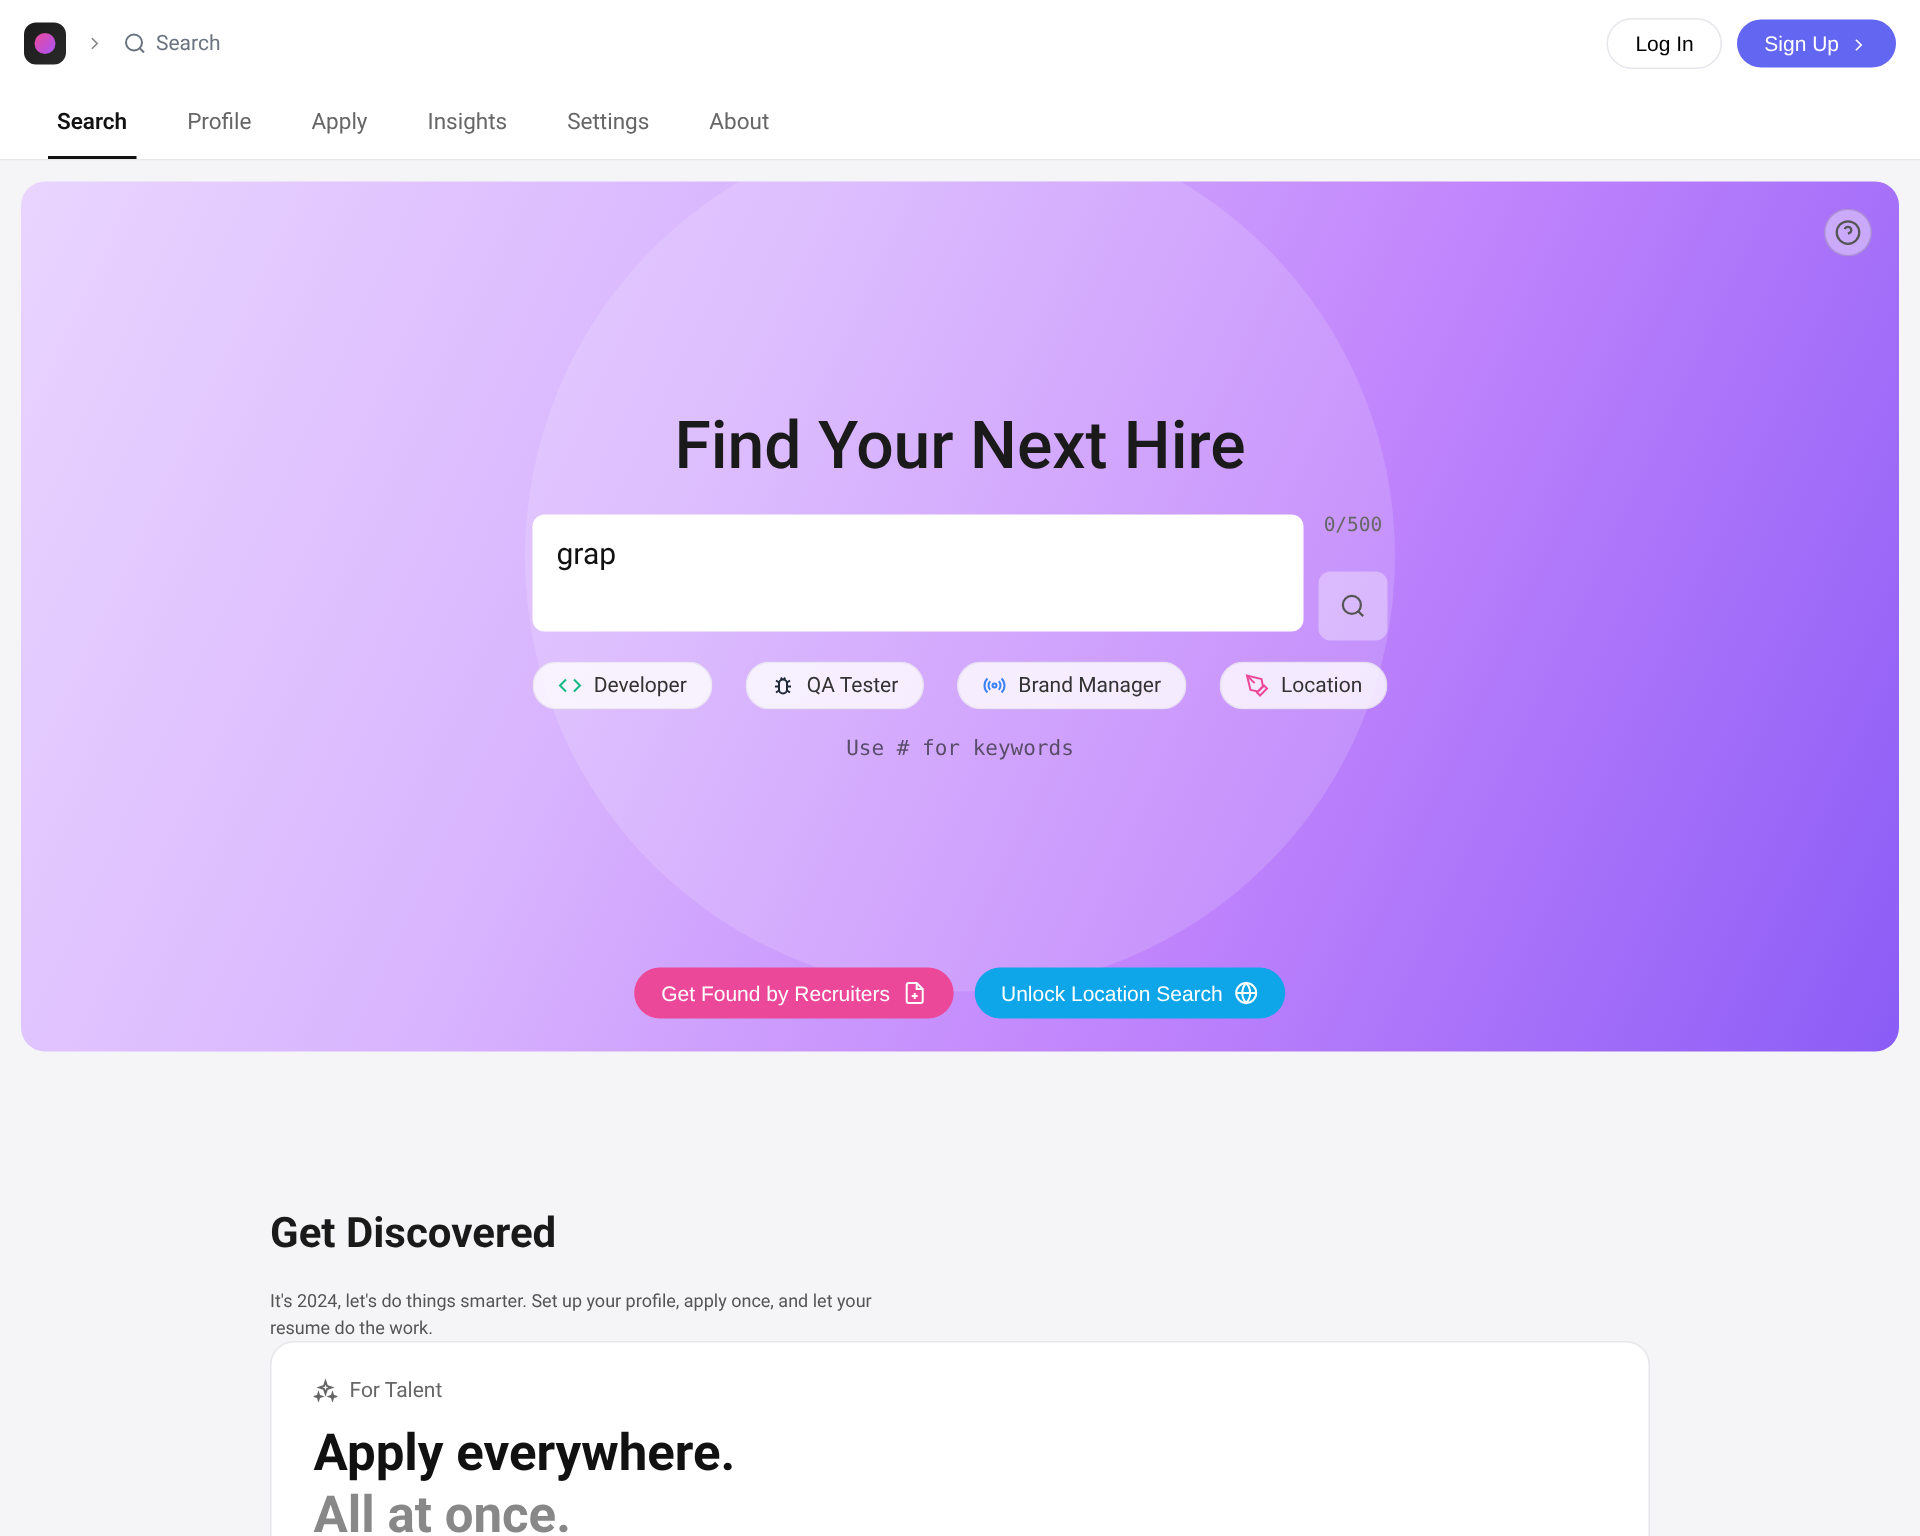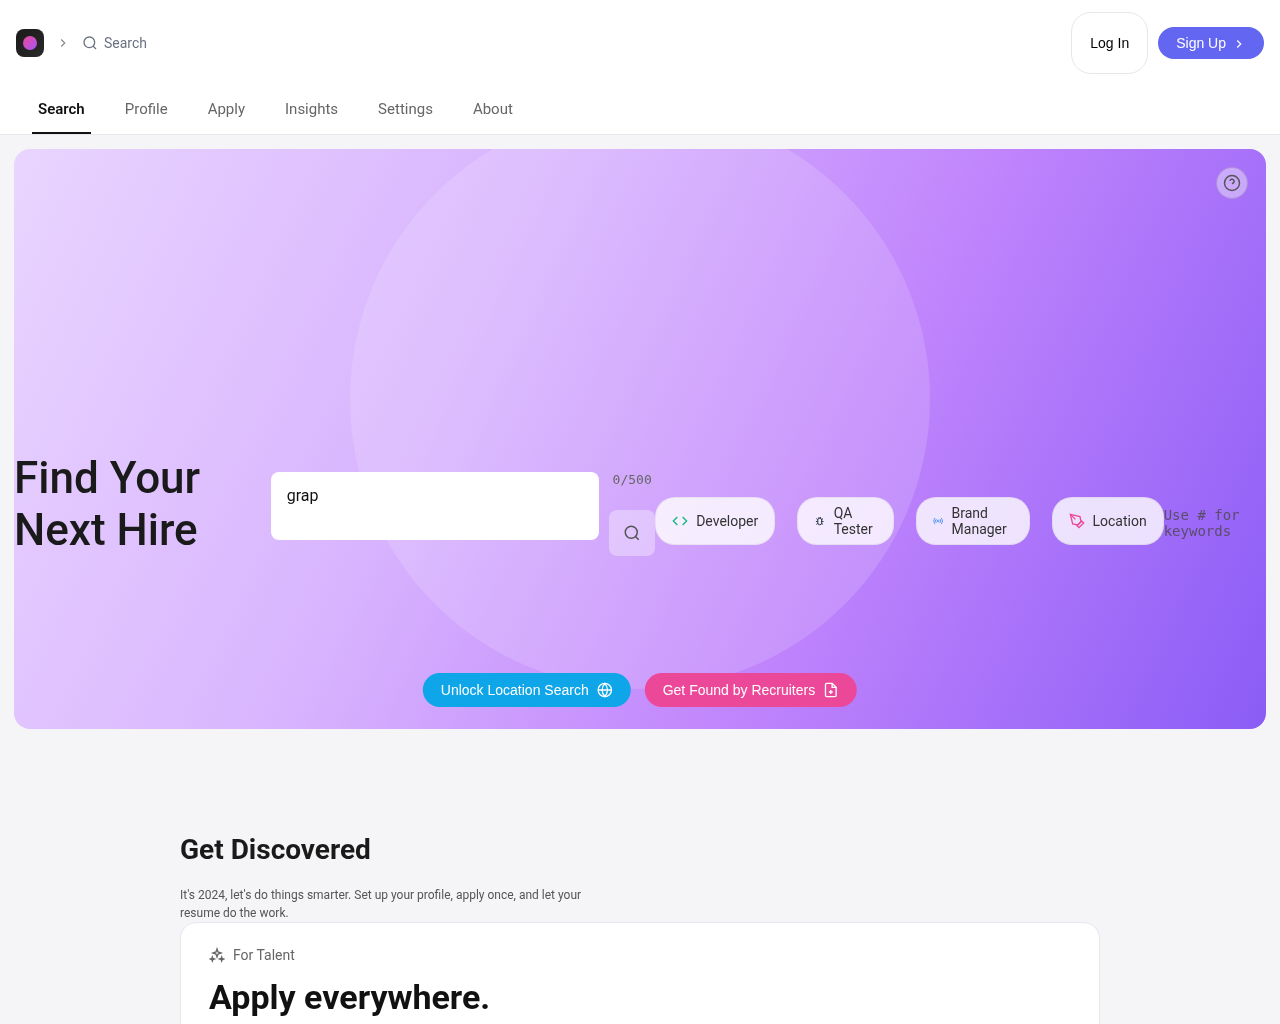--- a/index.html
+++ b/index.html
@@ -55,21 +55,21 @@
 .top-search svg {
   width: 16px;
   height: 16px;
 }
 .top-actions {
   display: flex;
   gap: 10px;
   align-items: center;
 }
 .btn-login {
-  padding: 22px 18px;
+  padding: 8px 18px;
   border-radius: 20px;
   border: 1px solid #e5e7eb;
   background: #fff;
   font-size: 14px;
   cursor: pointer;
 }
 .btn-signup {
   padding: 8px 18px;
   border-radius: 20px;
   border: none;
@@ -105,20 +105,21 @@
   border-bottom-color: #111;
 }
 .hero {
   margin: 14px;
   border-radius: 16px;
   height: 580px;
   position: relative;
   overflow: hidden;
   background: linear-gradient(115deg, #e9d5ff 0%, #d8b4fe 35%, #c084fc 65%, #8b5cf6 100%);
   display: flex;
+  flex-direction: column;
   align-items: center;
   padding-top: 150px;
 }
 .hero-circle {
   position: absolute;
   width: 580px;
   height: 580px;
   border-radius: 50%;
   background: rgba(255,255,255,0.15);
   top: -40px;
@@ -155,22 +156,22 @@
   display: flex;
   align-items: flex-start;
   gap: 10px;
   width: 570px;
 }
 .search-box {
   background: #fff;
   border-radius: 8px;
   padding: 14px 16px;
   flex: 1;
-  height: 68px;
-  font-size: 16px;
+  height: 78px;
+  font-size: 20px;
   color: #111;
 }
 .search-meta {
   display: flex;
   flex-direction: column;
   gap: 23px;
   align-items: center;
 }
 .char-count {
   font-family: ui-monospace, monospace;
@@ -369,35 +370,35 @@
       <svg viewBox="0 0 24 24" fill="none" stroke="currentColor" stroke-width="2">
           <path d="M12 19l7-7 3 3-7 7-3-3z"></path>
           <path d="M18 13l-1.5-7.5L2 2l3.5 14.5L13 18l5-5z"></path>
           <path d="M2 2l7.586 7.586"></path>
         </svg>
       <span>Location</span>
     </div>
   </div>
   <div class="hero-hint">Use # for keywords</div>
   <div class="hero-cta">
-    <button class="cta-pill cta-blue">
-      <span>Unlock Location Search</span>
-      <svg viewBox="0 0 24 24" fill="none" stroke="currentColor" stroke-width="2">
-          <circle cx="12" cy="12" r="10"></circle>
-          <line x1="2" y1="12" x2="22" y2="12"></line>
-          <path d="M12 2a15.3 15.3 0 0 1 4 10 15.3 15.3 0 0 1-4 10 15.3 15.3 0 0 1-4-10 15.3 15.3 0 0 1 4-10z"></path>
-        </svg>
-    </button>
     <button class="cta-pill cta-pink">
       <span>Get Found by Recruiters</span>
       <svg viewBox="0 0 24 24" fill="none" stroke="currentColor" stroke-width="2">
           <path d="M14 2H6a2 2 0 0 0-2 2v16a2 2 0 0 0 2 2h12a2 2 0 0 0 2-2V8z"></path>
           <polyline points="14 2 14 8 20 8"></polyline>
           <line x1="12" y1="18" x2="12" y2="12"></line>
           <line x1="9" y1="15" x2="15" y2="15"></line>
+        </svg>
+    </button>
+    <button class="cta-pill cta-blue">
+      <span>Unlock Location Search</span>
+      <svg viewBox="0 0 24 24" fill="none" stroke="currentColor" stroke-width="2">
+          <circle cx="12" cy="12" r="10"></circle>
+          <line x1="2" y1="12" x2="22" y2="12"></line>
+          <path d="M12 2a15.3 15.3 0 0 1 4 10 15.3 15.3 0 0 1-4 10 15.3 15.3 0 0 1-4-10 15.3 15.3 0 0 1 4-10z"></path>
         </svg>
     </button>
   </div>
 </div>
 
 <div class="section">
   <h2 class="section-title">Get Discovered</h2>
   <p class="section-sub">It's 2024, let's do things smarter. Set up your profile, apply once, and let your resume do the work.</p>
   <div class="card">
     <div class="card-tag">

